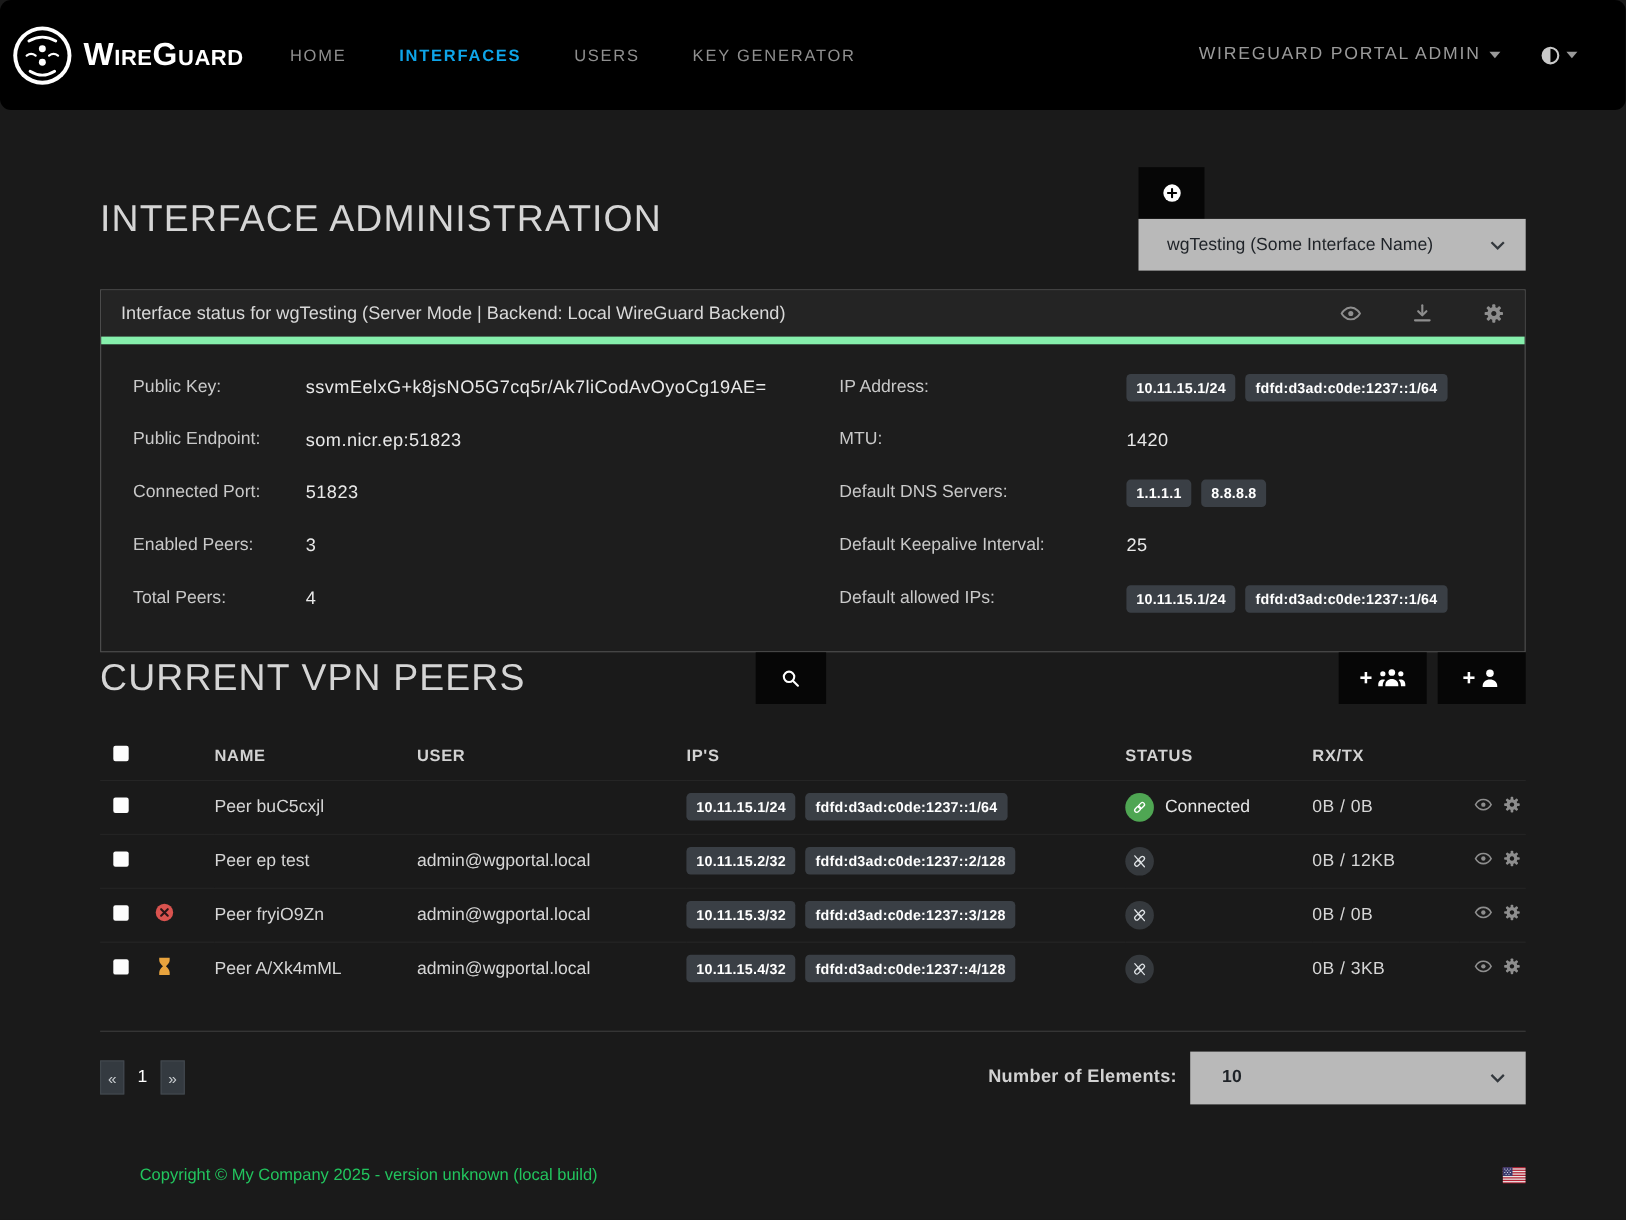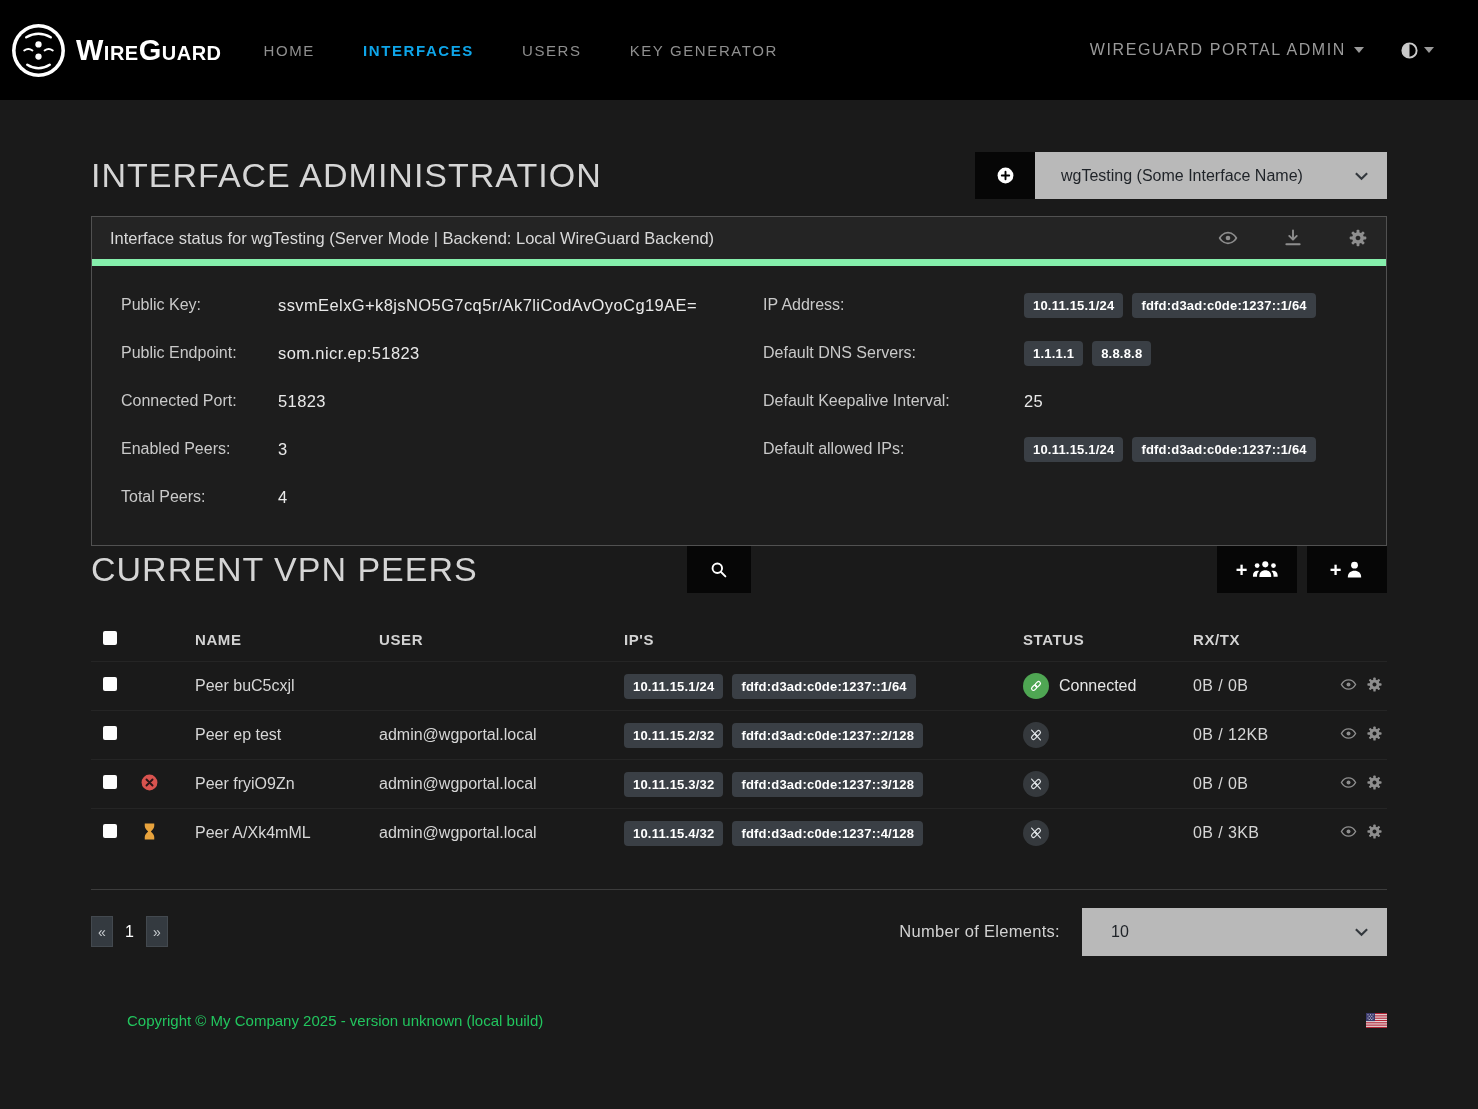--- a/index.html
+++ b/index.html
@@ -9,37 +9,37 @@
     --badge-bg:#3a3f45;
     --select-bg:#b9b9b9;
   }
   *{margin:0;padding:0;box-sizing:border-box;}
   body{
     width:1478px;height:1109px;overflow:hidden;
     background:#1a1a1a;color:#d6d6d6;
     font-family:"Liberation Sans",sans-serif;
   }
   
-  .navbar{height:100px;background:#000;display:flex;align-items:center;padding:0 44px 0 10px;}
+  .navbar{height:100px;background:#000;display:flex;align-items:center;padding:0 44px 0 10px;border-radius:10px;}
   .brand{display:flex;align-items:center;gap:9px;cursor:pointer;}
   .brand svg{width:57px;height:57px;}
   .brand-text{color:#fff;font-size:29px;font-weight:600;font-variant:small-caps;letter-spacing:.5px;}
   .nav-links{display:flex;gap:48px;margin-left:42px;}
   .nav-link{color:#8f8f8f;font-size:15px;letter-spacing:1.6px;text-transform:uppercase;font-weight:500;text-decoration:none;cursor:pointer;}
   .nav-link.active{color:#0ea5e9;font-weight:700;}
   .navbar-right{margin-left:auto;display:flex;align-items:center;gap:36px;}
   .user-menu{display:flex;align-items:center;gap:8px;color:#9a9a9a;font-size:16px;letter-spacing:1.6px;text-transform:uppercase;cursor:pointer;}
   .caret{width:0;height:0;border-left:5px solid transparent;border-right:5px solid transparent;border-top:6px solid #9a9a9a;display:inline-block;}
   .theme-toggle{display:flex;align-items:center;gap:5px;color:#c9c9c9;cursor:pointer;}
   .theme-toggle svg{width:19px;height:19px;}
   
   .container{width:1296px;margin:0 auto;}
   .page-header{display:flex;justify-content:space-between;align-items:center;margin-top:52px;}
   h1,h2{font-size:34px;font-weight:500;letter-spacing:1px;color:#d5d5d5;text-transform:uppercase;}
-  .iface-group{display:flex;}
+  .iface-group{display:flex;flex-direction:column;}
   .btn-black{background:#060606;border:none;color:#fff;display:flex;align-items:center;justify-content:center;cursor:pointer;}
   .btn-add-iface{width:60px;height:47px;}
   .btn-add-iface svg{width:19px;height:19px;}
   .select{height:47px;background:var(--select-bg);color:#1f2328;font-size:16px;display:flex;align-items:center;justify-content:space-between;cursor:pointer;}
   .iface-select{width:352px;padding:0 18px 0 26px;}
   .select svg{width:15px;height:10px;}
   
   .card{margin-top:17px;border:1px solid #515151;background:#1d1d1d;}
   .card-header{background:#242424;border-bottom:7px solid #86efac;padding:11px 18px 11px 18px;display:flex;justify-content:space-between;align-items:center;}
   .card-title{color:#d9d9d9;font-size:16.5px;}
@@ -87,21 +87,21 @@
   .status-text{margin-left:10px;color:#e6e6e6;vertical-align:middle;}
   .col-rxtx{letter-spacing:.4px;}
   .col-actions{text-align:right;padding-right:4px!important;white-space:nowrap;}
   .action-icon{display:inline-flex;color:#8e8e8e;cursor:pointer;margin-left:9px;}
   .action-icon svg{width:17px;height:17px;}
   
   .table-footer{margin-top:18px;display:flex;justify-content:space-between;align-items:center;}
   .pagination{display:flex;align-items:center;gap:12px;}
   .page-btn{width:22px;height:31px;background:#343a40;border:1px solid #43494f;color:#c8cccf;font-size:14px;display:flex;align-items:center;justify-content:center;cursor:pointer;}
   .page-current{color:#fff;font-size:16px;}
-  .elements-group{display:flex;align-items:center;gap:22px;}
+  .elements-group{display:flex;align-items:center;gap:12px;font-weight:bold;}
   .elements-label{color:#d2d2d2;font-size:16.5px;letter-spacing:.3px;}
   .elements-select{width:305px;height:48px;padding:0 18px 0 29px;}
   footer{margin-top:46px;}
   .footer-inner{display:flex;justify-content:space-between;align-items:center;padding:10px 0 20px 0;}
   .copyright{color:#22c55e;font-size:15px;margin-left:36px;}
   .flag{width:21px;height:15px;display:inline-flex;cursor:pointer;}
 </style>
 </head>
 <body>
 
@@ -217,20 +217,24 @@
             <div class="info-value">4</div>
           </div>
         </div>
       <div class="col-half right">
           <div class="info-row">
             <div class="info-label">IP Address:</div>
             <div class="info-value">
               <span class="badge">10.11.15.1/24</span>
               <span class="badge">fdfd:d3ad:c0de:1237::1/64</span>
             </div>
+          </div>
+          <div class="info-row">
+            <div class="info-label">MTU:</div>
+            <div class="info-value">1420</div>
           </div>
           <div class="info-row">
             <div class="info-label">Default DNS Servers:</div>
             <div class="info-value">
               <span class="badge">1.1.1.1</span>
               <span class="badge">8.8.8.8</span>
             </div>
           </div>
           <div class="info-row">
             <div class="info-label">Default Keepalive Interval:</div>

